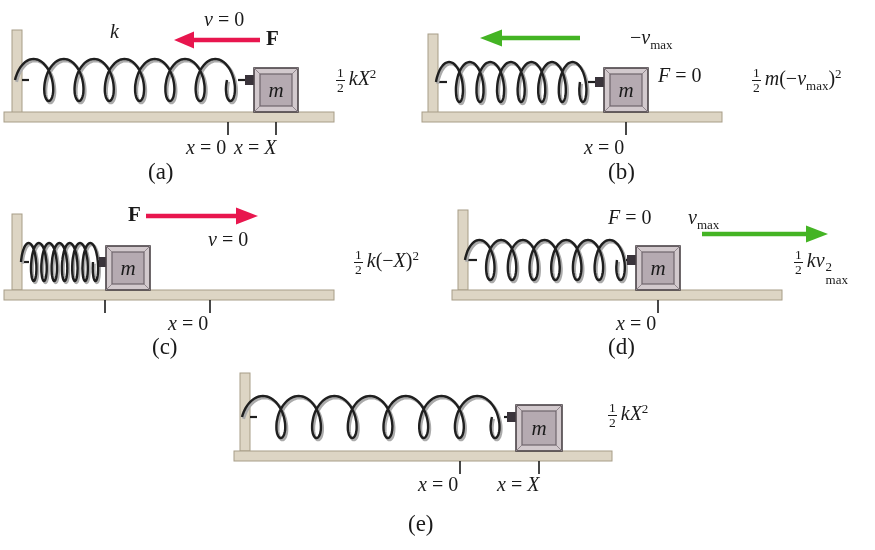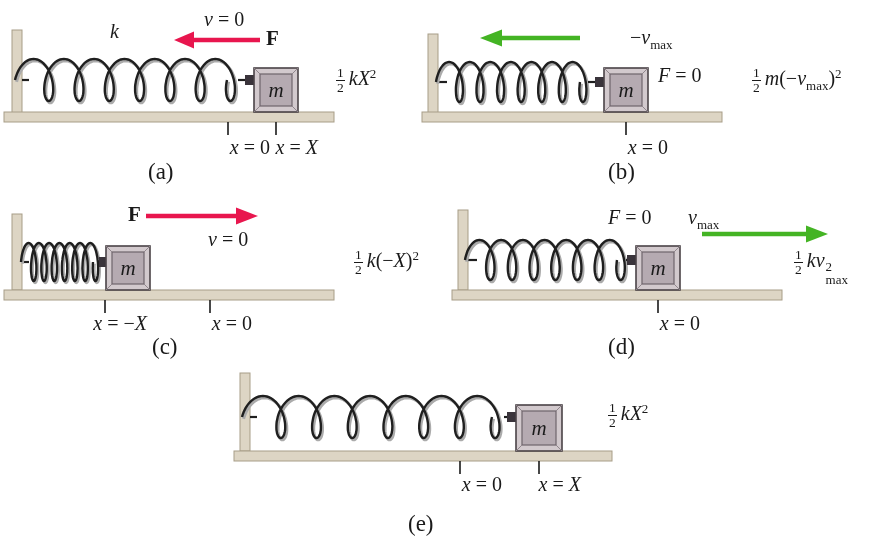--- a/index.html
+++ b/index.html
@@ -32,21 +32,21 @@
   .bd{font-weight:bold;font-style:normal;}
   .f-label{font-size:21px;}
   .sup{font-size:13px;position:relative;top:-7px;}
   .sub{font-size:13px;position:relative;top:5px;}
   .ss{display:inline-flex;flex-direction:column;line-height:0.95;font-size:13px;
       transform:translateY(4px);margin-left:1px;font-style:normal;}
   .frac{display:inline-flex;flex-direction:column;align-items:center;line-height:1.05;
         font-size:13.5px;margin-right:4px;vertical-align:middle;font-style:normal;}
   .fden{border-top:1.2px solid #1a1a1a;padding:0 1px;}
   .fnum{padding:0 1px;}
-  .tick-label{width:84px;margin-left:-42px;text-align:right;}
+  .tick-label{width:84px;margin-left:-42px;text-align:left;}
   .cap{font-size:23px;font-style:normal;}
 </style>
 </head>
 <body>
 
 <div class="stage">
 
   <div class="panel" style="left:2px;top:6px;width:416px;height:192px;">
     <svg width="416" height="192">
       <rect class="surface" x="10" y="24" width="10" height="84"></rect>
@@ -144,21 +144,20 @@
       </g>
       <line class="tickline" x1="103" y1="100" x2="103" y2="113"></line>
       <line class="tickline" x1="208" y1="100" x2="208" y2="113"></line>
       <g>
         <line class="force-shaft" x1="144" y1="16" x2="236" y2="16"></line>
         <polygon class="force-head" points="256,16 234,7.5 234,24.5"></polygon>
       </g>
     </svg>
     <span class="txt f-label" style="left:126px;top:2px;"><span class="bd">F</span></span>
     <span class="txt" style="left:206px;top:28px;"><span class="it">v</span><span class="rm"> = 0</span></span>
-    <span class="txt tick-label" style="left:103px;top:112px;"><span class="it">x</span><span class="rm"> = −</span><span class="it">X</span></span>
     <span class="txt tick-label" style="left:208px;top:112px;"><span class="it">x</span><span class="rm"> = 0</span></span>
     <span class="txt" style="left:352px;top:48px;"><span class="frac">
           <span class="fnum">1</span>
           <span class="fden">2</span>
         </span><span class="it">k</span><span class="rm">(−</span><span class="it">X</span><span class="rm">)</span><span class="sup">2</span></span>
     <span class="txt cap" style="left:150px;top:134px;">(c)</span>
   </div>
 
   <div class="panel" style="left:450px;top:200px;width:425px;height:165px;">
     <svg width="425" height="165">

